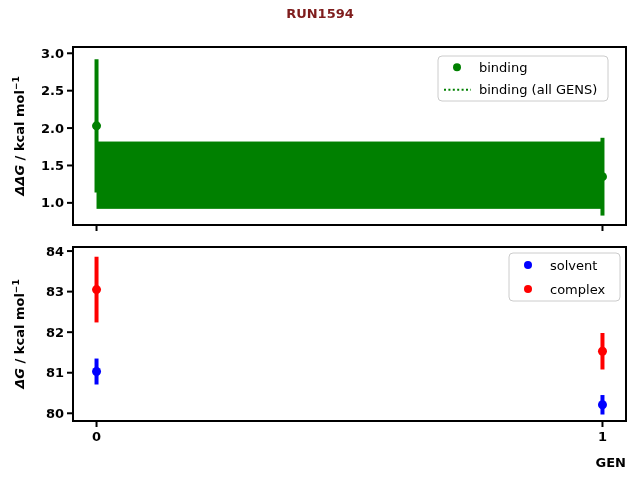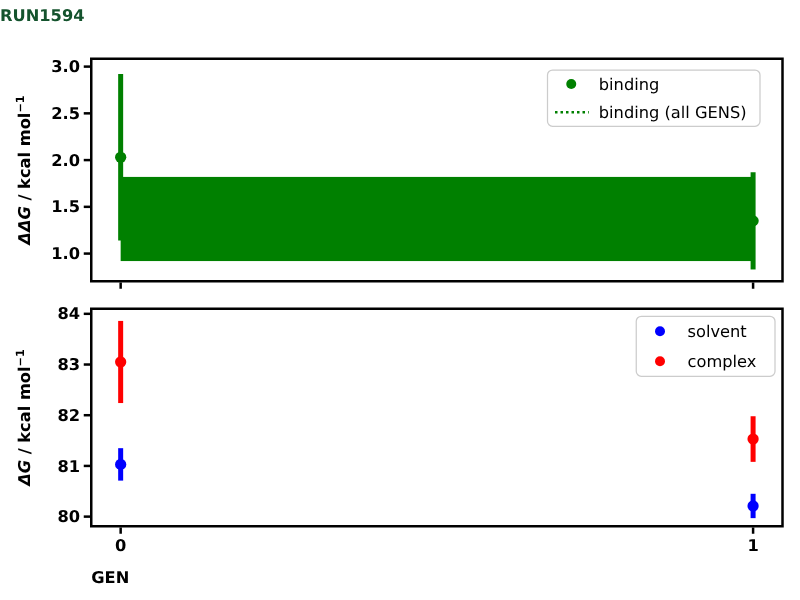--- a/index.html
+++ b/index.html
@@ -5,25 +5,26 @@
   html,body { margin:0; padding:0; background:#ffffff; }
   .figure {
     position:relative;
     width:640px; height:480px;
     background:#ffffff;
     font-family:"DejaVu Sans", sans-serif;
     overflow:hidden;
   }
   .figure-title {
     position:absolute; top:6px; left:0; right:0;
-    font-size:13px; font-weight:bold; color:#14532d;
+    text-align:center;
+    font-size:13px; font-weight:bold; color:#7f1d1d;
   }
   .x-axis-label {
     position:absolute; top:455px; left:73px; width:553px;
-    text-align:left;
+    text-align:right;
     font-size:13px; font-weight:bold; color:#000;
   }
   svg.chart { position:absolute; left:0; top:0; }
   .tick-label   { font-family:"DejaVu Sans",sans-serif; font-size:13px; font-weight:bold; fill:#000; }
   .axis-label   { font-family:"DejaVu Sans",sans-serif; font-size:13px; font-weight:bold; fill:#000; }
   .legend-label { font-family:"DejaVu Sans",sans-serif; font-size:13px; font-weight:normal; fill:#000; }
 </style>
 </head>
 <body>
 

